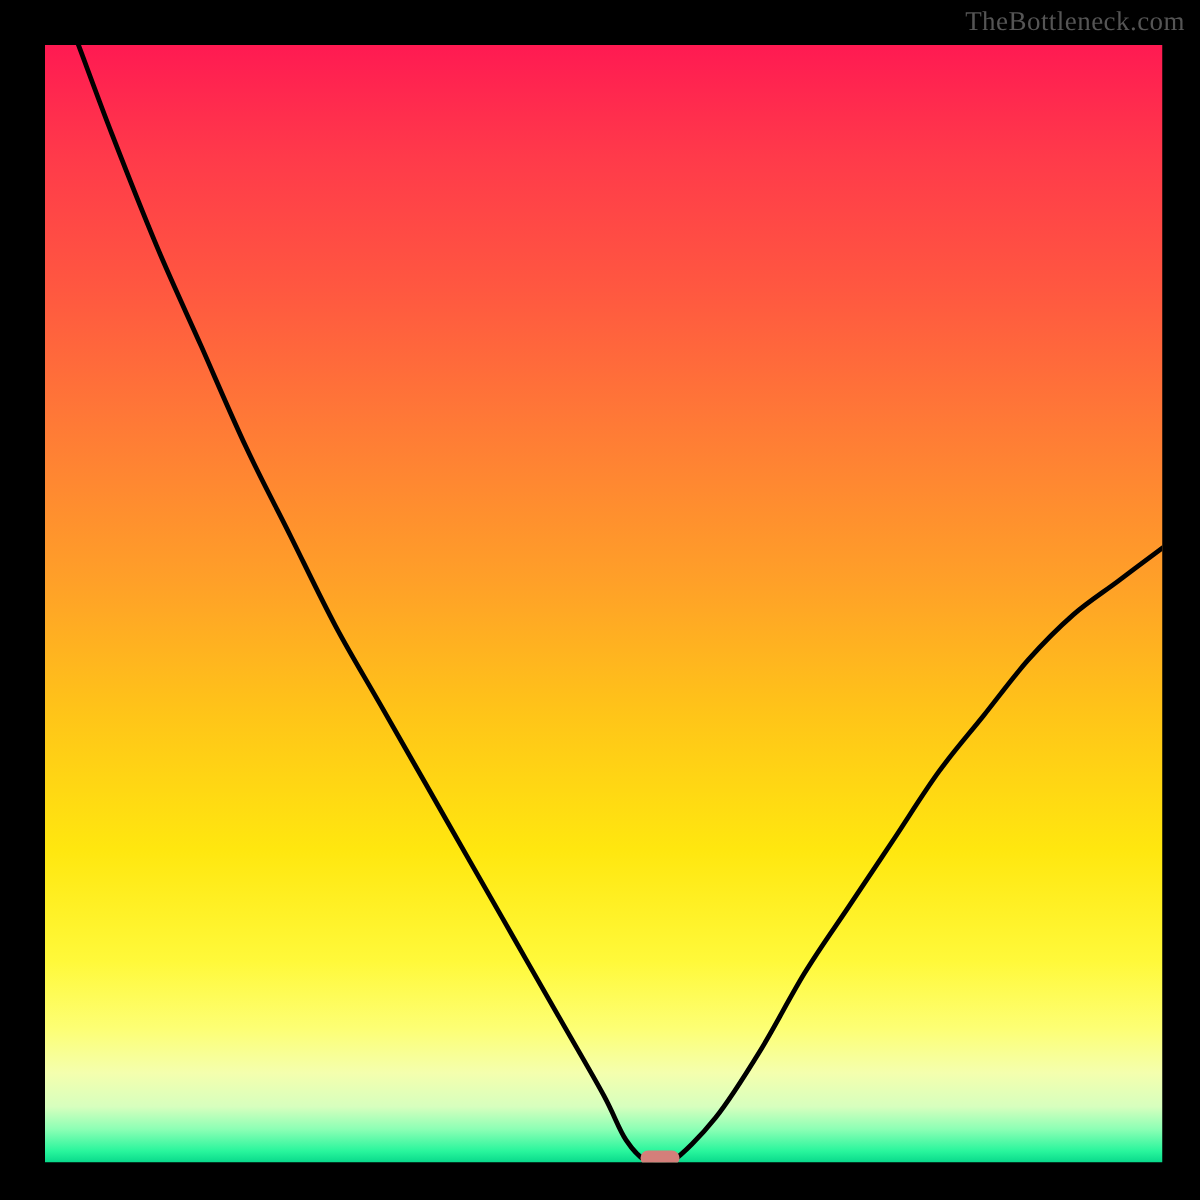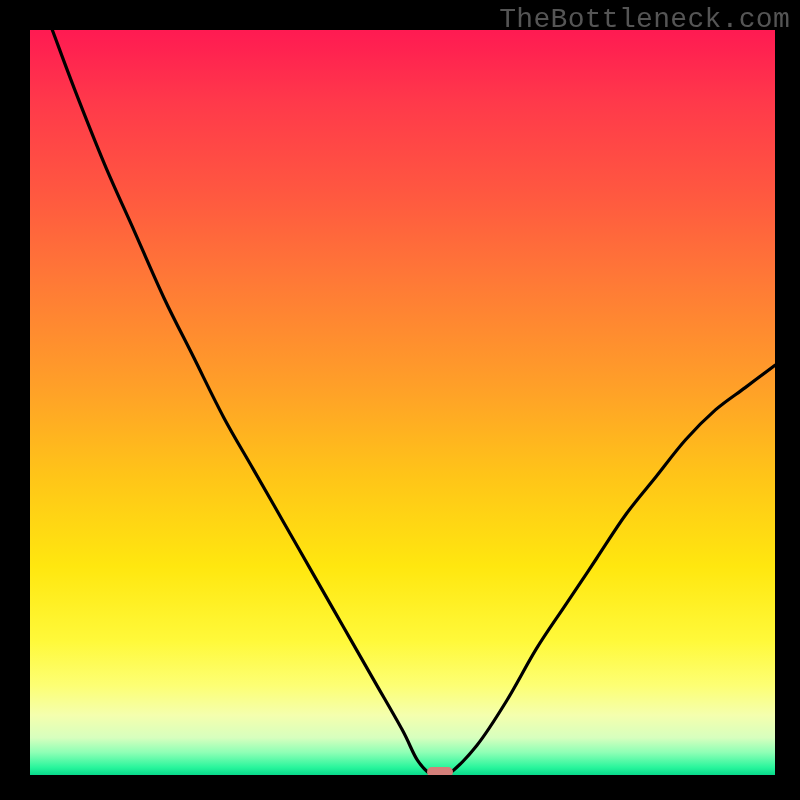--- a/index.html
+++ b/index.html
@@ -15,24 +15,24 @@
     position: relative;
     width: 800px;
     height: 800px;
     background: #000;
   }
   .watermark {
     position: absolute;
     top: 4px;
     right: 10px;
     color: #555;
-    font-size: 28px;
+    font-size: 18px;
     letter-spacing: 0.3px;
     font-weight: 500;
-    font-family: Liberation Mono, monospace;
+    font-family: Liberation Serif, serif;
     user-select: none;
   }
   .plot {
     position: absolute;
     left: 30px;
     top: 30px;
     width: 745px;
     height: 745px;
     overflow: hidden;
   }

